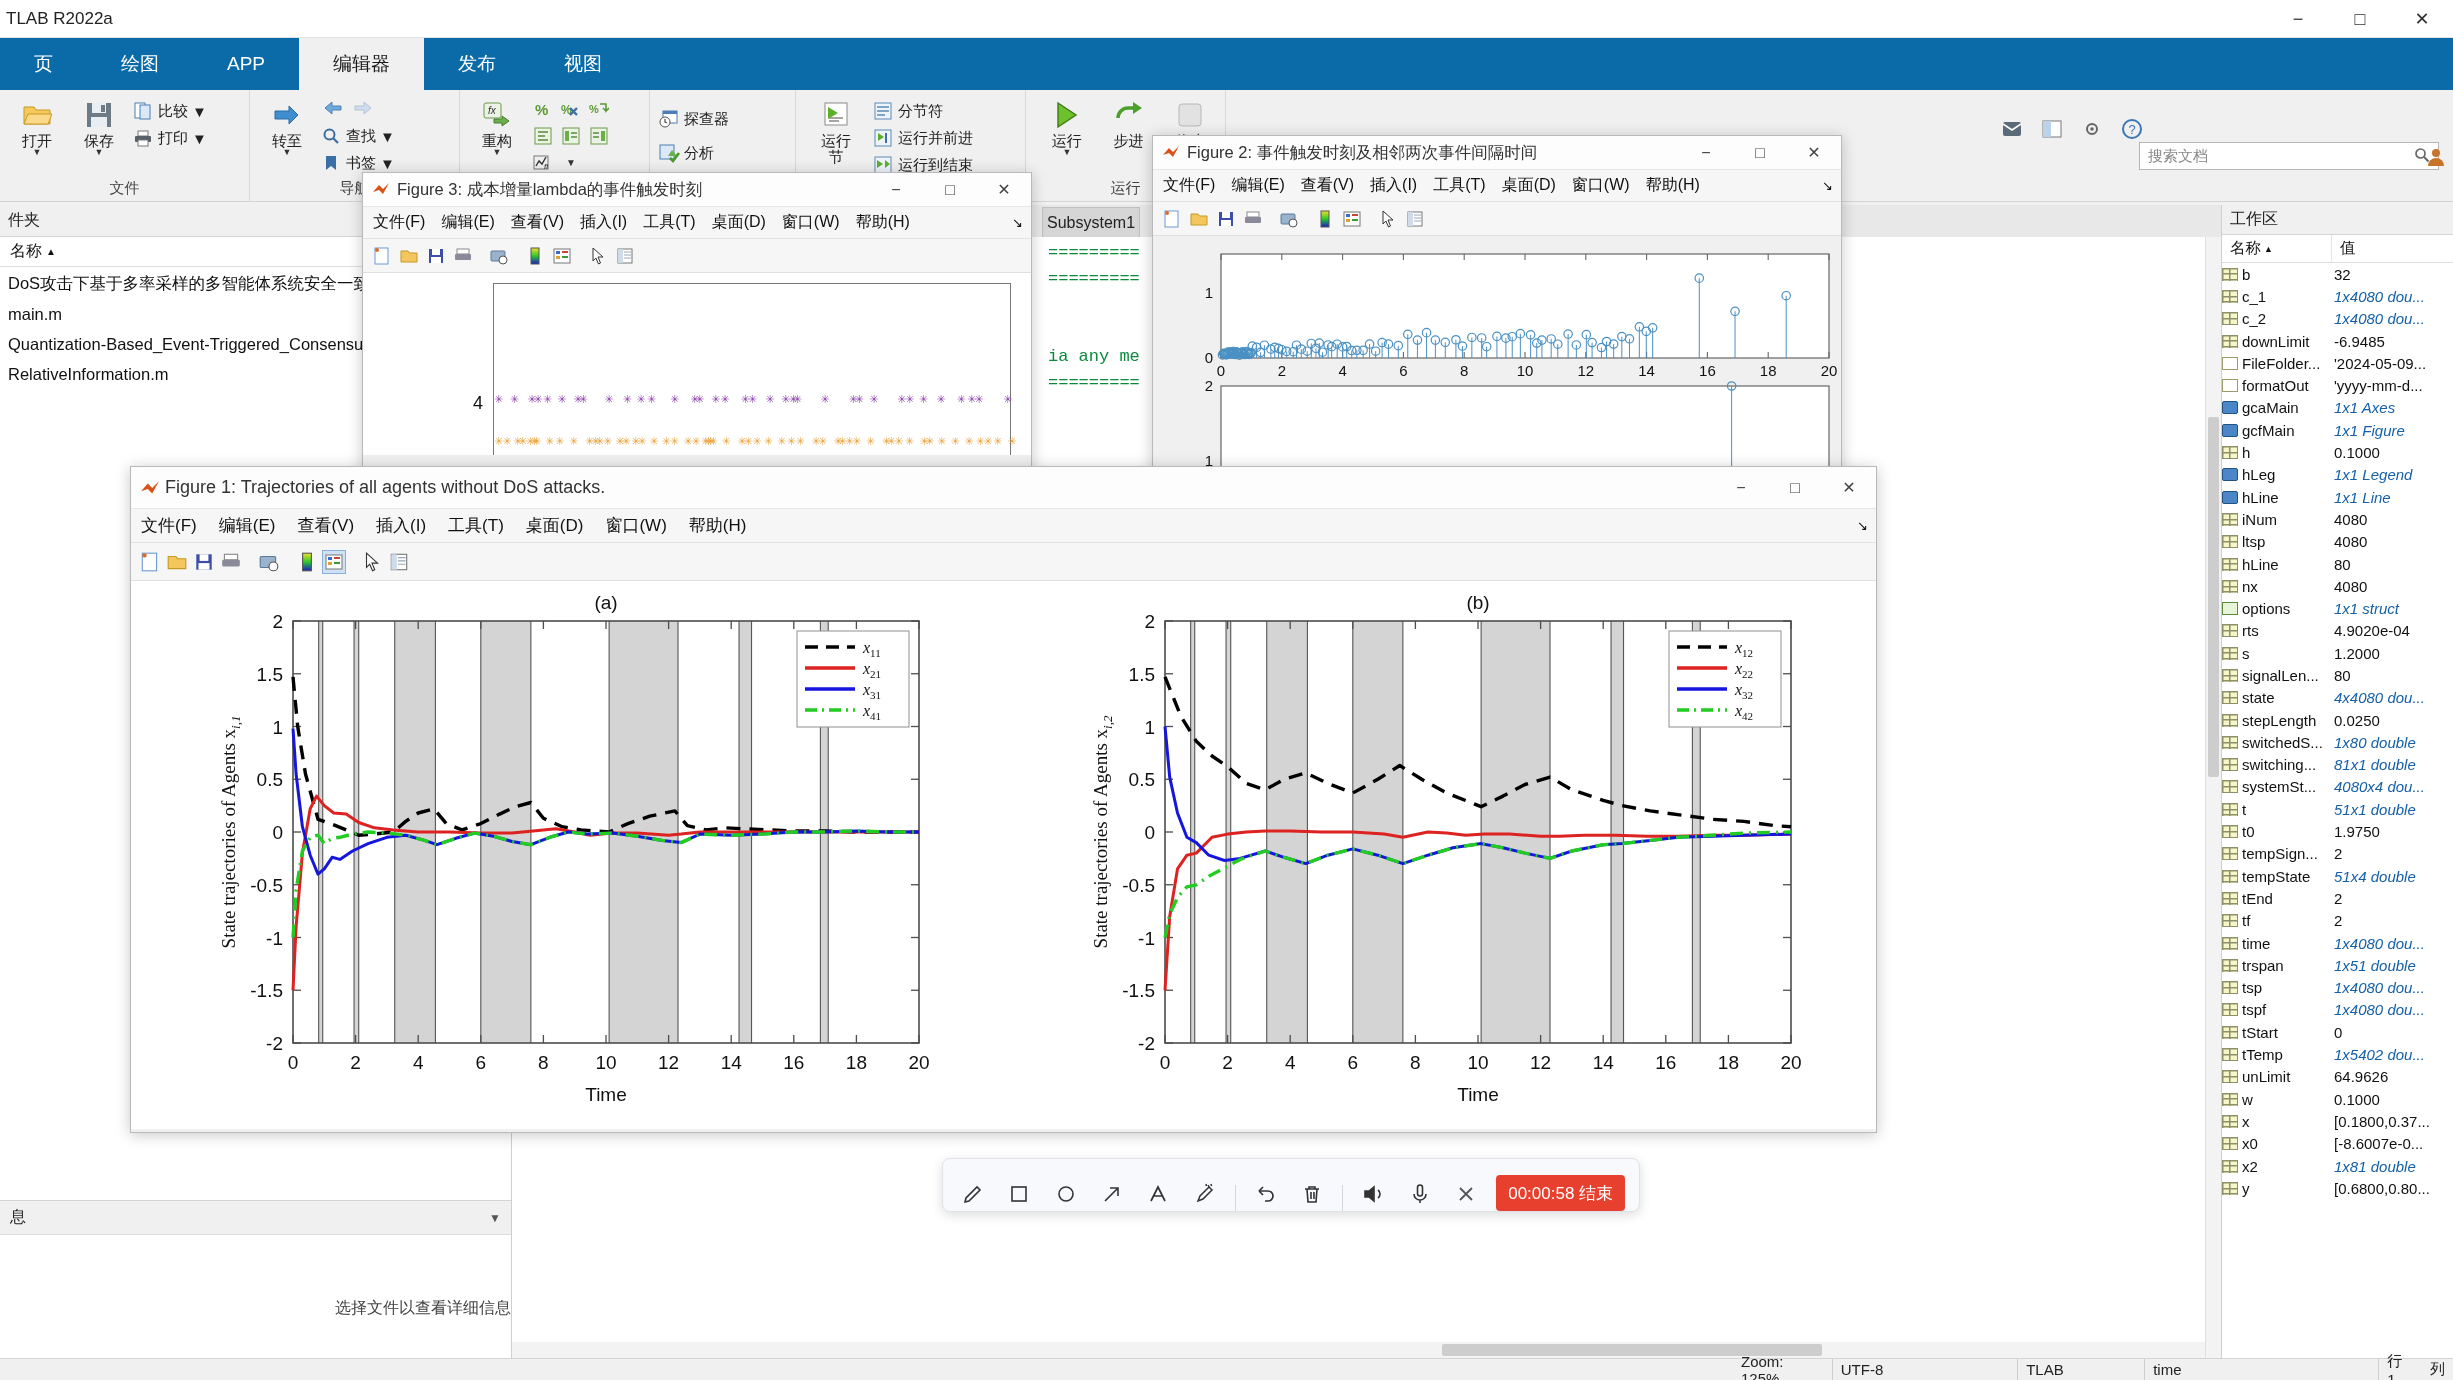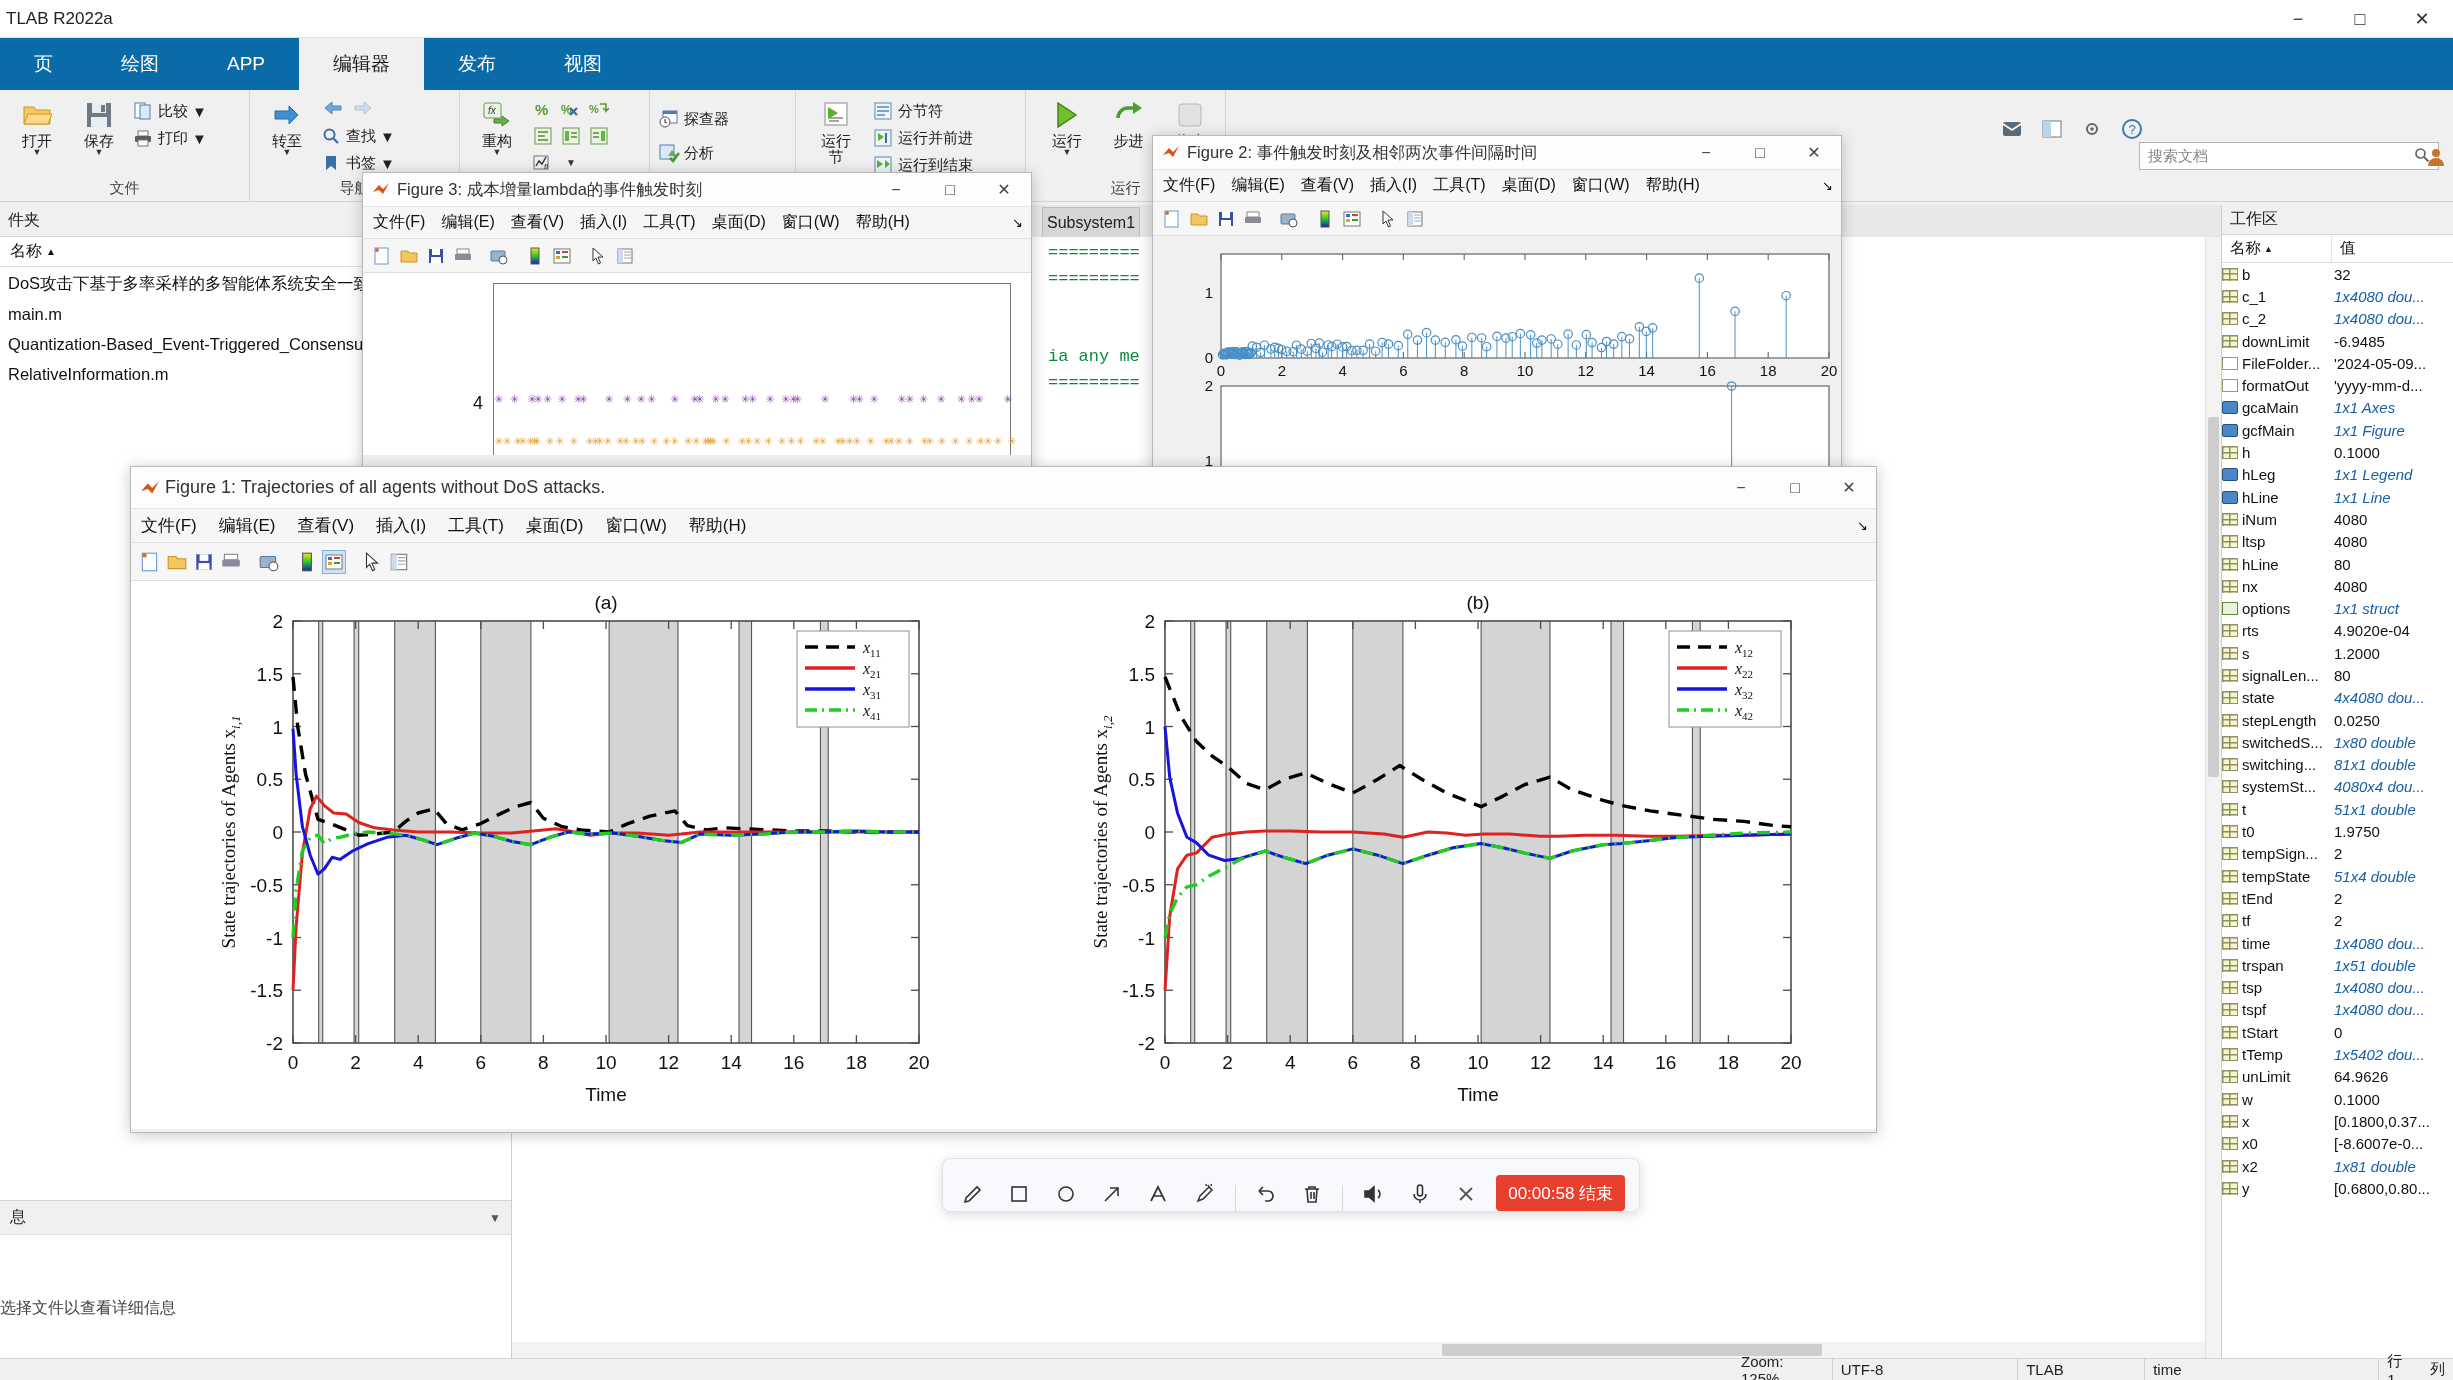--- a/index.html
+++ b/index.html
@@ -69,21 +69,21 @@
   .colhdr { height: 30px; background: #fff; border-bottom: 1px solid #dedede;
             display:flex; align-items:center; padding-left: 10px; font-size: 16px; color:#111;}
   .filelist { padding: 2px 0 0 4px; }
   .filelist .item { height: 30px; display:flex; align-items:center; font-size: 16.5px; color: #111;
                     white-space: nowrap; overflow: hidden; padding-left: 4px; }
 
   .leftbottom { position: absolute; left:0; right:0; bottom: 0; height: 180px; border-top: 1px solid #d4d4d4; }
   .leftbottom .bhdr { height: 34px; background:#f0f0f0; display:flex; align-items:center;
                       justify-content: space-between; padding: 0 10px; font-size:16px; color:#222;
                       border-bottom:1px solid #ddd;}
-  .leftbottom .bbody { height: 146px; display:flex; align-items:center; justify-content:flex-start;
+  .leftbottom .bbody { height: 146px; display:flex; align-items:center; justify-content:flex-end;
                        background:#fff; font-size: 16px; color:#444;}
 
   
   .editorarea { position: absolute; left: 512px; right: 232px; top: 205px; bottom: 22px; background: #fff; }
   .edtabs { height: 32px; background: #e8e8e8; display:flex; align-items:flex-end; }
   .edtab { height: 30px; padding: 0 4px; background:#d6d6d6; border:1px solid #c0c0c0; border-bottom:none;
            display:flex;align-items:center; font-size:16px; color:#222;}
   .edbody { position:absolute; top:32px; left:0; right:0; bottom:0; background:#fff; padding: 6px 0 0 0; overflow:hidden;}
   .codeline { font-family: "Liberation Mono","DejaVu Sans Mono", monospace; font-size: 17px;
               color: #0b8a3e; white-space: pre; padding-left: 8px; height: 26px; }

